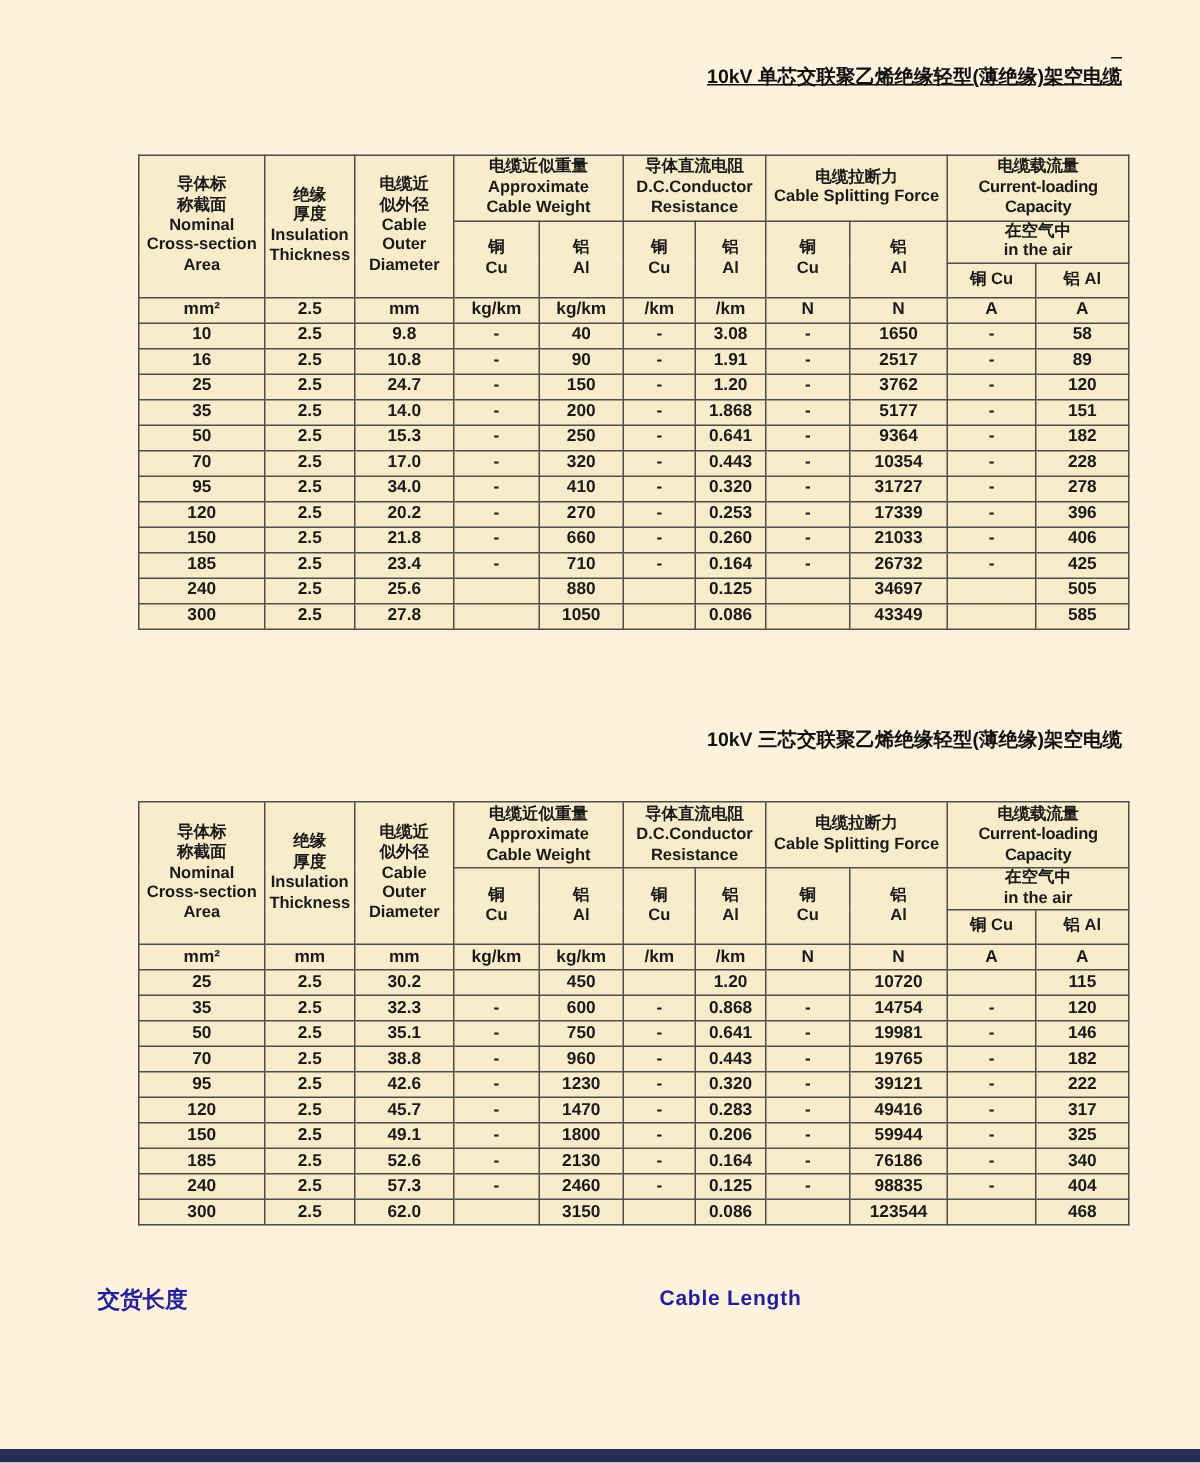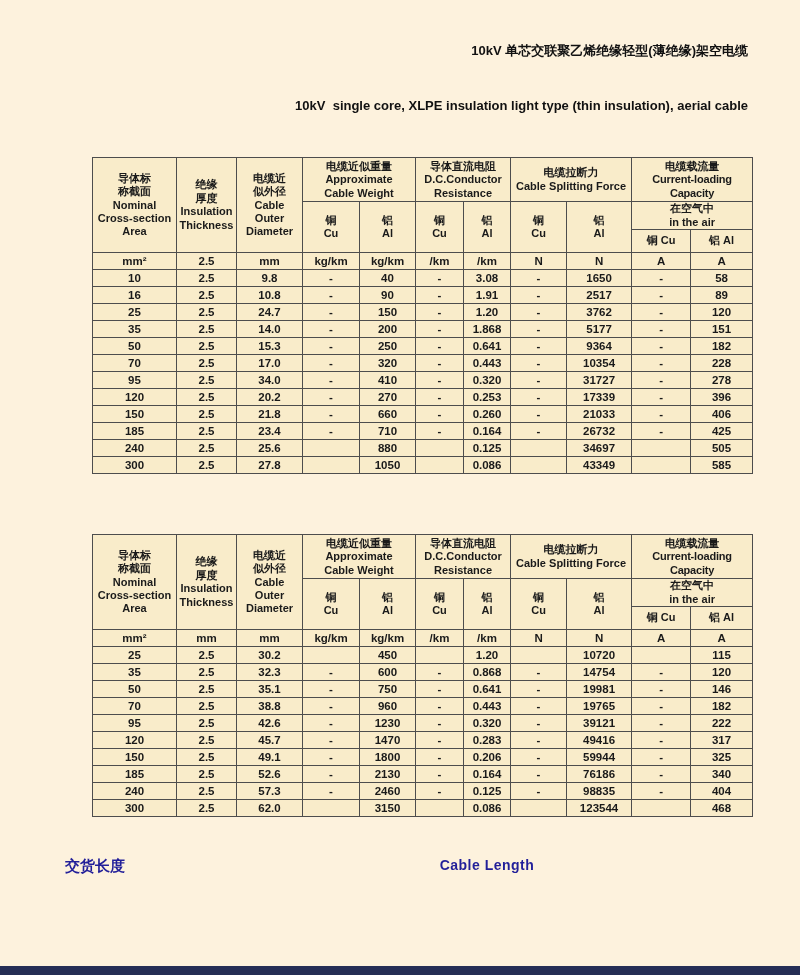--- a/index.html
+++ b/index.html
@@ -13,21 +13,21 @@
   }
   .title-block{
     text-align:right;
     padding-right:52px;
     font-weight:bold;
     font-size:13px;
     line-height:1.4;
     white-space:pre;
     color:#111;
   }
-  .title-block.first{padding-top:6px;}
+  .title-block.first{padding-top:6px;text-decoration:underline;}
   .title-block.second{margin-top:28px;}
   table.cable{
     border-collapse:collapse;
     table-layout:fixed;
     width:660px;
     margin-left:92px;
     background:#f9ecca;
   }
   table.cable.t1{margin-top:24px;}
   table.cable.t2{margin-top:14px;}
@@ -72,21 +72,20 @@
     left:0;bottom:0;
     width:800px;height:9px;
     background:#252e55;
   }
 </style>
 </head>
 <body>
 
 <div class="title-block first">
   <div>10kV 单芯交联聚乙烯绝缘轻型(薄绝缘)架空电缆</div>
-  <div>10kV  single core, XLPE insulation light type (thin insulation), aerial cable</div>
 </div>
 
 <table class="cable t1">
   <colgroup>
     <col style="width:84px">
       <col style="width:60px">
       <col style="width:66px">
     <col style="width:57px">
       <col style="width:56px">
       <col style="width:48px">
@@ -313,20 +312,21 @@
         <td>0.086</td>
         <td></td>
         <td>43349</td>
         <td></td>
         <td>585</td>
       </tr>
     </tbody>
 </table>
 
 <div class="title-block second">
+  <div>10kV 三芯交联聚乙烯绝缘轻型(薄绝缘)架空电缆</div>
 </div>
 
 <table class="cable t2">
   <colgroup>
     <col style="width:84px">
       <col style="width:60px">
       <col style="width:66px">
     <col style="width:57px">
       <col style="width:56px">
       <col style="width:48px">

